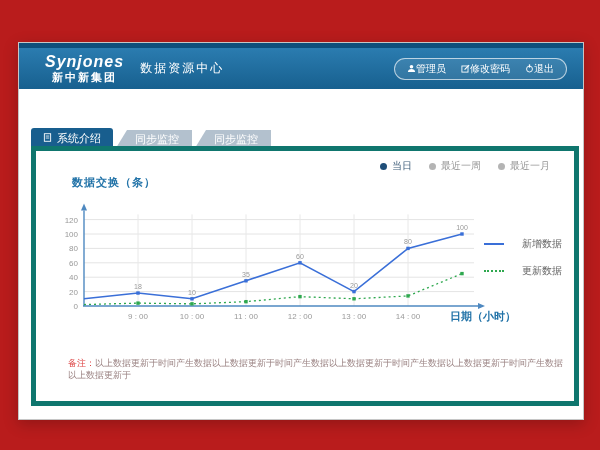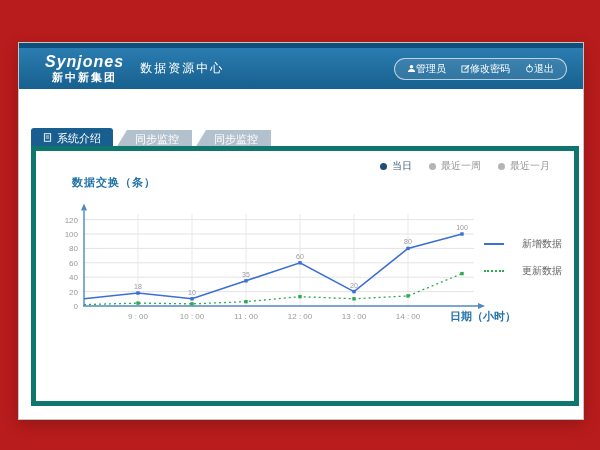--- a/index.html
+++ b/index.html
@@ -193,15 +193,18 @@
         <div class="legend-item">
           <span class="sample solid"></span>
           <span>新增数据</span>
         </div>
         <div class="legend-item">
           <span class="sample dotted"></span>
           <span>更新数据</span>
         </div>
       </div>
 
+      <div class="note">
+        <span class="prefix">备注：</span><span>以上数据更新于时间产生数据以上数据更新于时间产生数据以上数据更新于时间产生数据以上数据更新于时间产生数据以上数据更新于</span>
+      </div>
     </div>
   </div>
 </div>
 
 </body></html>

